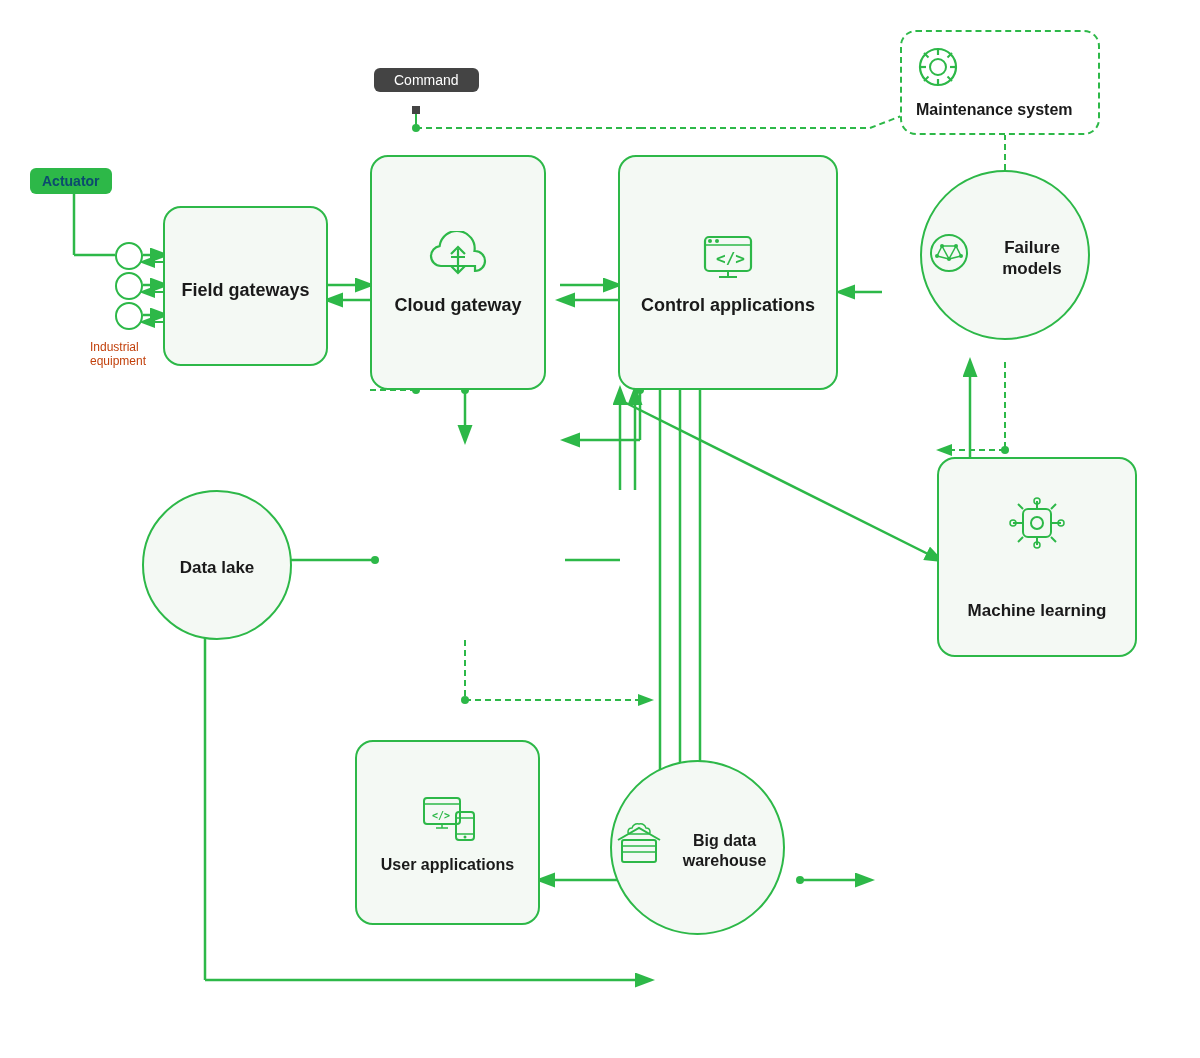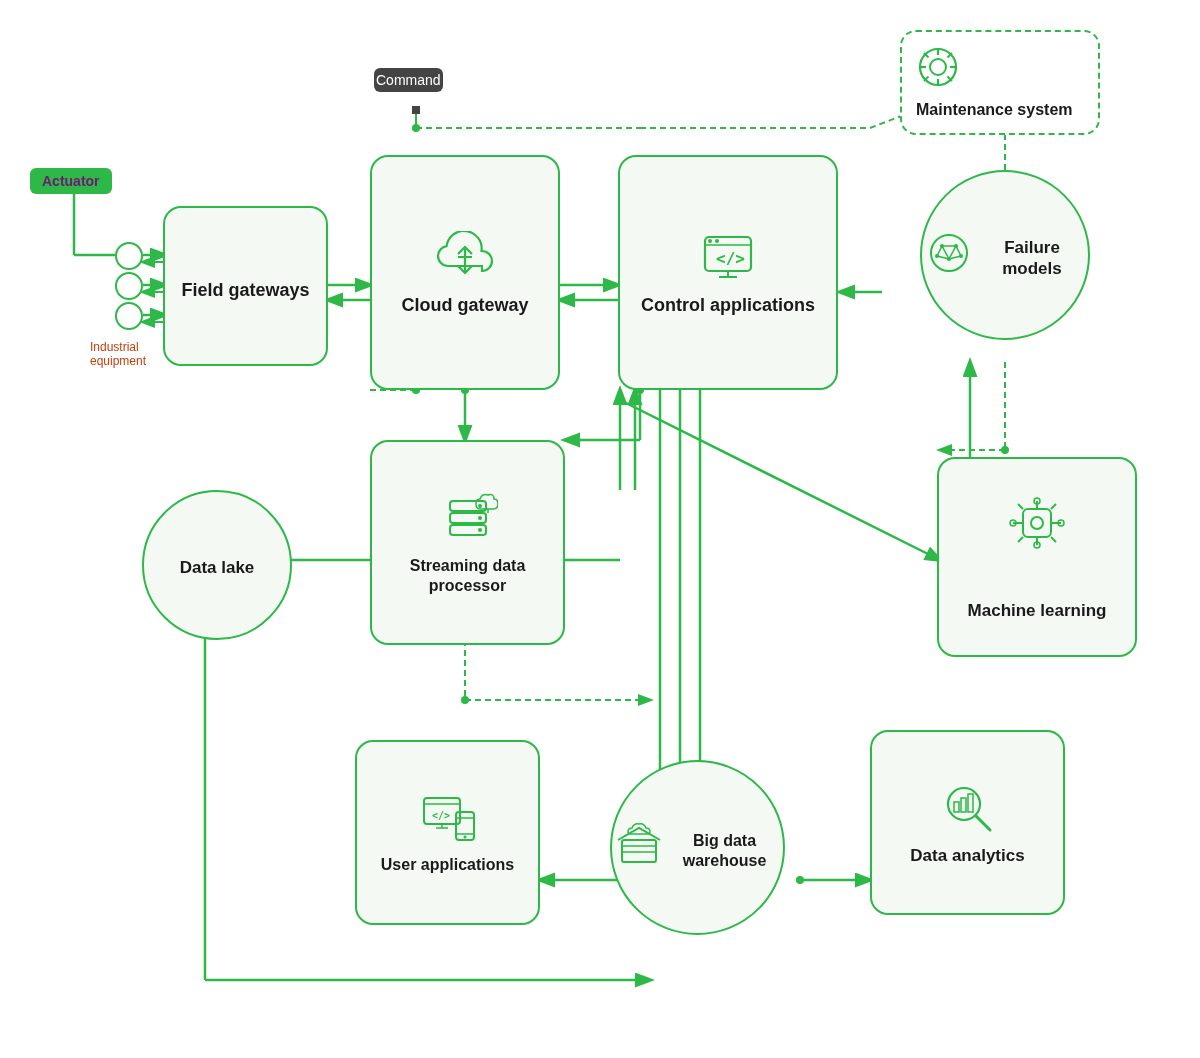--- a/index.html
+++ b/index.html
@@ -65,36 +65,36 @@
     .node-icon {
       color: #2db848;
       font-size: 32px;
       line-height: 1;
     }
 
     
     .actuator-btn {
       position: absolute;
       background: #2db848;
-      color: #701a75;
+      color: #0c4a6e;
       border-radius: 6px;
       font-weight: 700;
       font-size: 14px;
       padding: 5px 12px;
     }
 
     
     .command-pill {
       position: absolute;
       background: #444;
       color: #fff;
       border-radius: 6px;
       font-size: 14px;
       font-weight: 500;
-      padding: 4px 2px;
+      padding: 4px 20px;
     }
 
     
     .equip-circle {
       position: absolute;
       width: 28px;
       height: 28px;
       border: 2.5px solid #2db848;
       border-radius: 50%;
       background: #fff;
@@ -248,21 +248,21 @@
     </div>
     <div class="node-label">Maintenance
 system</div>
   </div>
 
   <div class="node" style="left:163px; top:206px; width:165px; height:160px;">
     <div class="node-label" style="font-size:18px;">Field
 gateways</div>
   </div>
 
-  <div class="node" style="left:370px; top:155px; width:190px; height:235px;">
+  <div class="node" style="left:370px; top:155px; width:176px; height:235px;">
     <div class="node-icon">
       <svg width="62" height="52" viewBox="0 0 62 52" fill="none">
         <path d="M48 35H14C8.477 35 4 30.523 4 25c0-5.04 3.73-9.22 8.6-9.89A17 17 0 0 1 47.5 20h.5c5.523 0 10 4.477 10 10s-4.477 10-10 10z" stroke="#2db848" stroke-width="2.2" fill="none"></path>
         <line x1="31" y1="20" x2="31" y2="42" stroke="#2db848" stroke-width="2.2"></line>
         <polyline points="24,35 31,42 38,35" stroke="#2db848" stroke-width="2.2" fill="none"></polyline>
         <line x1="24" y1="26" x2="38" y2="26" stroke="#2db848" stroke-width="2"></line>
         <line x1="31" y1="26" x2="31" y2="18" stroke="#2db848" stroke-width="2"></line>
         <polyline points="24,23 31,16 38,23" stroke="#2db848" stroke-width="2.2" fill="none"></polyline>
       </svg>
     </div>
@@ -302,39 +302,20 @@
         <line x1="20" y1="20" x2="15" y2="30" stroke="#2db848" stroke-width="1.5"></line>
         <line x1="34" y1="20" x2="39" y2="30" stroke="#2db848" stroke-width="1.5"></line>
         <line x1="15" y1="30" x2="27" y2="33" stroke="#2db848" stroke-width="1.5"></line>
         <line x1="39" y1="30" x2="27" y2="33" stroke="#2db848" stroke-width="1.5"></line>
       </svg>
     </div>
     <div class="node-label" style="font-size:17px;">Failure
 models</div>
   </div>
 
-  <div class="node" style="left:370px; top:440px; width:195px; height:205px;">
-    <div class="node-icon">
-      <svg width="60" height="54" viewBox="0 0 60 54" fill="none">
-
-        <rect x="12" y="10" width="36" height="10" rx="3" stroke="#2db848" stroke-width="2" fill="none"></rect>
-        <rect x="12" y="22" width="36" height="10" rx="3" stroke="#2db848" stroke-width="2" fill="none"></rect>
-        <rect x="12" y="34" width="36" height="10" rx="3" stroke="#2db848" stroke-width="2" fill="none"></rect>
-        <circle cx="42" cy="15" r="2" fill="#2db848"></circle>
-        <circle cx="42" cy="27" r="2" fill="#2db848"></circle>
-        <circle cx="42" cy="39" r="2" fill="#2db848"></circle>
-
-        <path d="M42 8 Q44 2 50 4 Q56 2 56 8 Q60 8 60 13 Q60 18 55 18 L42 18 Q38 18 38 13 Q38 8 42 8Z" stroke="#2db848" stroke-width="1.5" fill="none"></path>
-
-        <line x1="50" y1="18" x2="50" y2="22" stroke="#2db848" stroke-width="1.5"></line>
-      </svg>
-    </div>
-    <div class="node-label" style="font-size:16px;">Streaming
-data processor</div>
-  </div>
 
   <div class="node-circle" style="left:142px; top:490px; width:150px; height:150px;">
     <div class="node-label" style="font-size:17px;">Data
 lake</div>
   </div>
 
   <div class="node" style="left:937px; top:457px; width:200px; height:200px;gap:40px;">
     <div class="node-icon">
       <svg width="60" height="54" viewBox="0 0 60 54" fill="none">
         <rect x="16" y="14" width="28" height="28" rx="5" stroke="#2db848" stroke-width="2" fill="none"></rect>
@@ -388,29 +369,14 @@
 
         <polyline points="6,22 27,10 48,22" stroke="#2db848" stroke-width="2" fill="none"></polyline>
 
         <path d="M20 10 Q22 5 27 6 Q32 5 34 10 Q38 10 38 14 Q38 16 36 16 L18 16 Q16 16 16 14 Q16 10 20 10Z" stroke="#2db848" stroke-width="1.5" fill="none"></path>
       </svg>
     </div>
     <div class="node-label" style="font-size:16px;">Big data
 warehouse</div>
   </div>
 
-  <div class="node" style="left:870px; top:730px; width:195px; height:185px;">
-    <div class="node-icon">
-      <svg width="56" height="54" viewBox="0 0 56 54" fill="none">
-
-        <circle cx="24" cy="24" r="16" stroke="#2db848" stroke-width="2.2" fill="none"></circle>
-        <line x1="36" y1="36" x2="50" y2="50" stroke="#2db848" stroke-width="3" stroke-linecap="round"></line>
-
-        <rect x="14" y="22" width="5" height="10" stroke="#2db848" stroke-width="1.5" fill="none"></rect>
-        <rect x="21" y="18" width="5" height="14" stroke="#2db848" stroke-width="1.5" fill="none"></rect>
-        <rect x="28" y="14" width="5" height="18" stroke="#2db848" stroke-width="1.5" fill="none"></rect>
-      </svg>
-    </div>
-    <div class="node-label" style="font-size:17px;">Data
-analytics</div>
-  </div>
 
 </div>
 
 </body></html>

